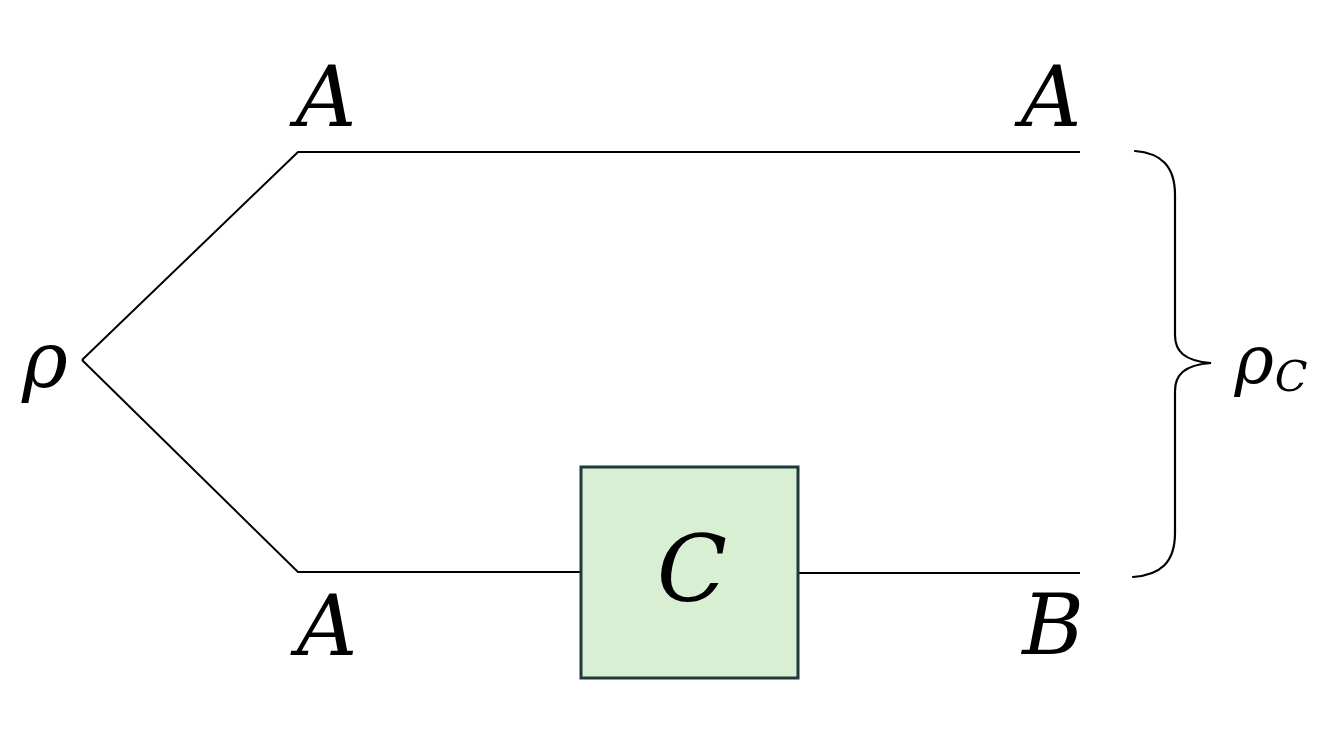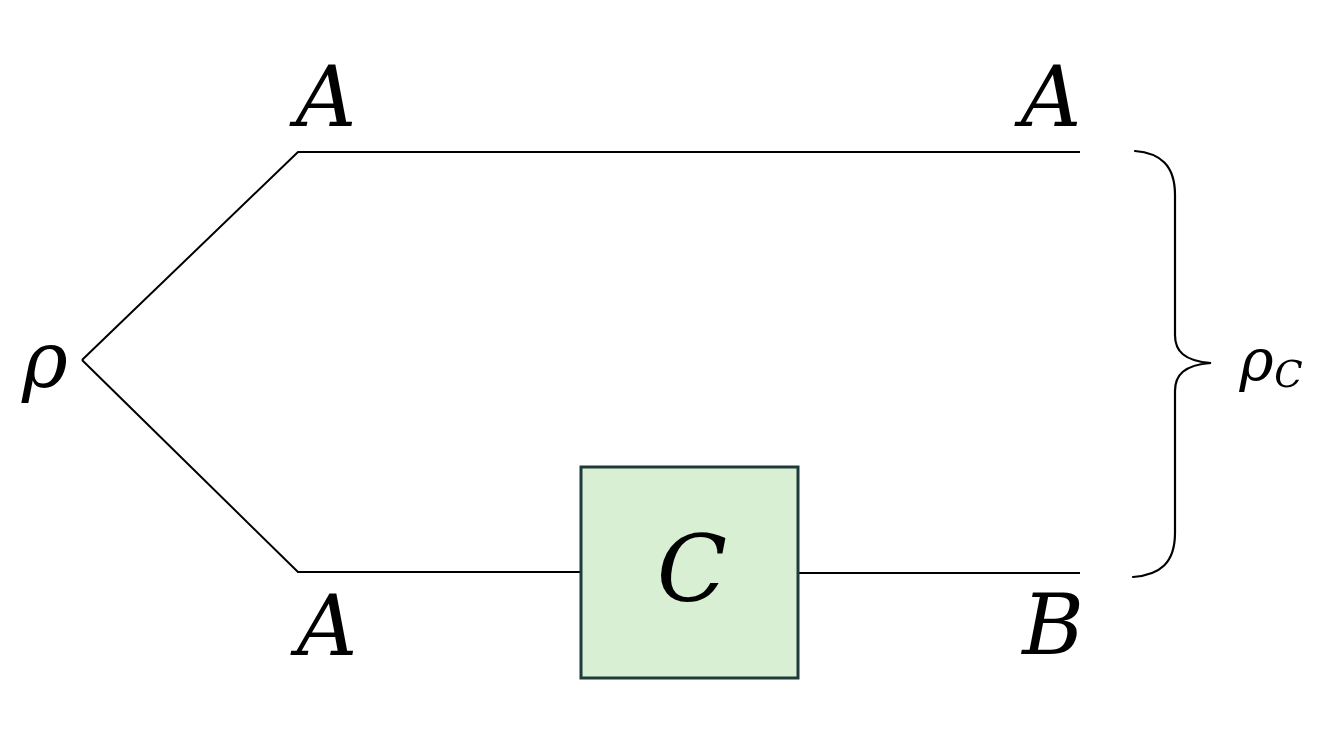--- a/index.html
+++ b/index.html
@@ -32,21 +32,21 @@
   .lbl-wire {
     font-size: 84px;
   }
   .lbl-rho {
     font-size: 78px;
   }
   .lbl-channel {
     font-size: 92px;
   }
   .lbl-output {
-    font-size: 58px;
+    font-size: 67px;
   }
   .sub {
     font-size: 0.64em;
     position: relative;
     top: 0.18em;
     margin-left: 0.02em;
   }
 </style>
 </head>
 <body>

